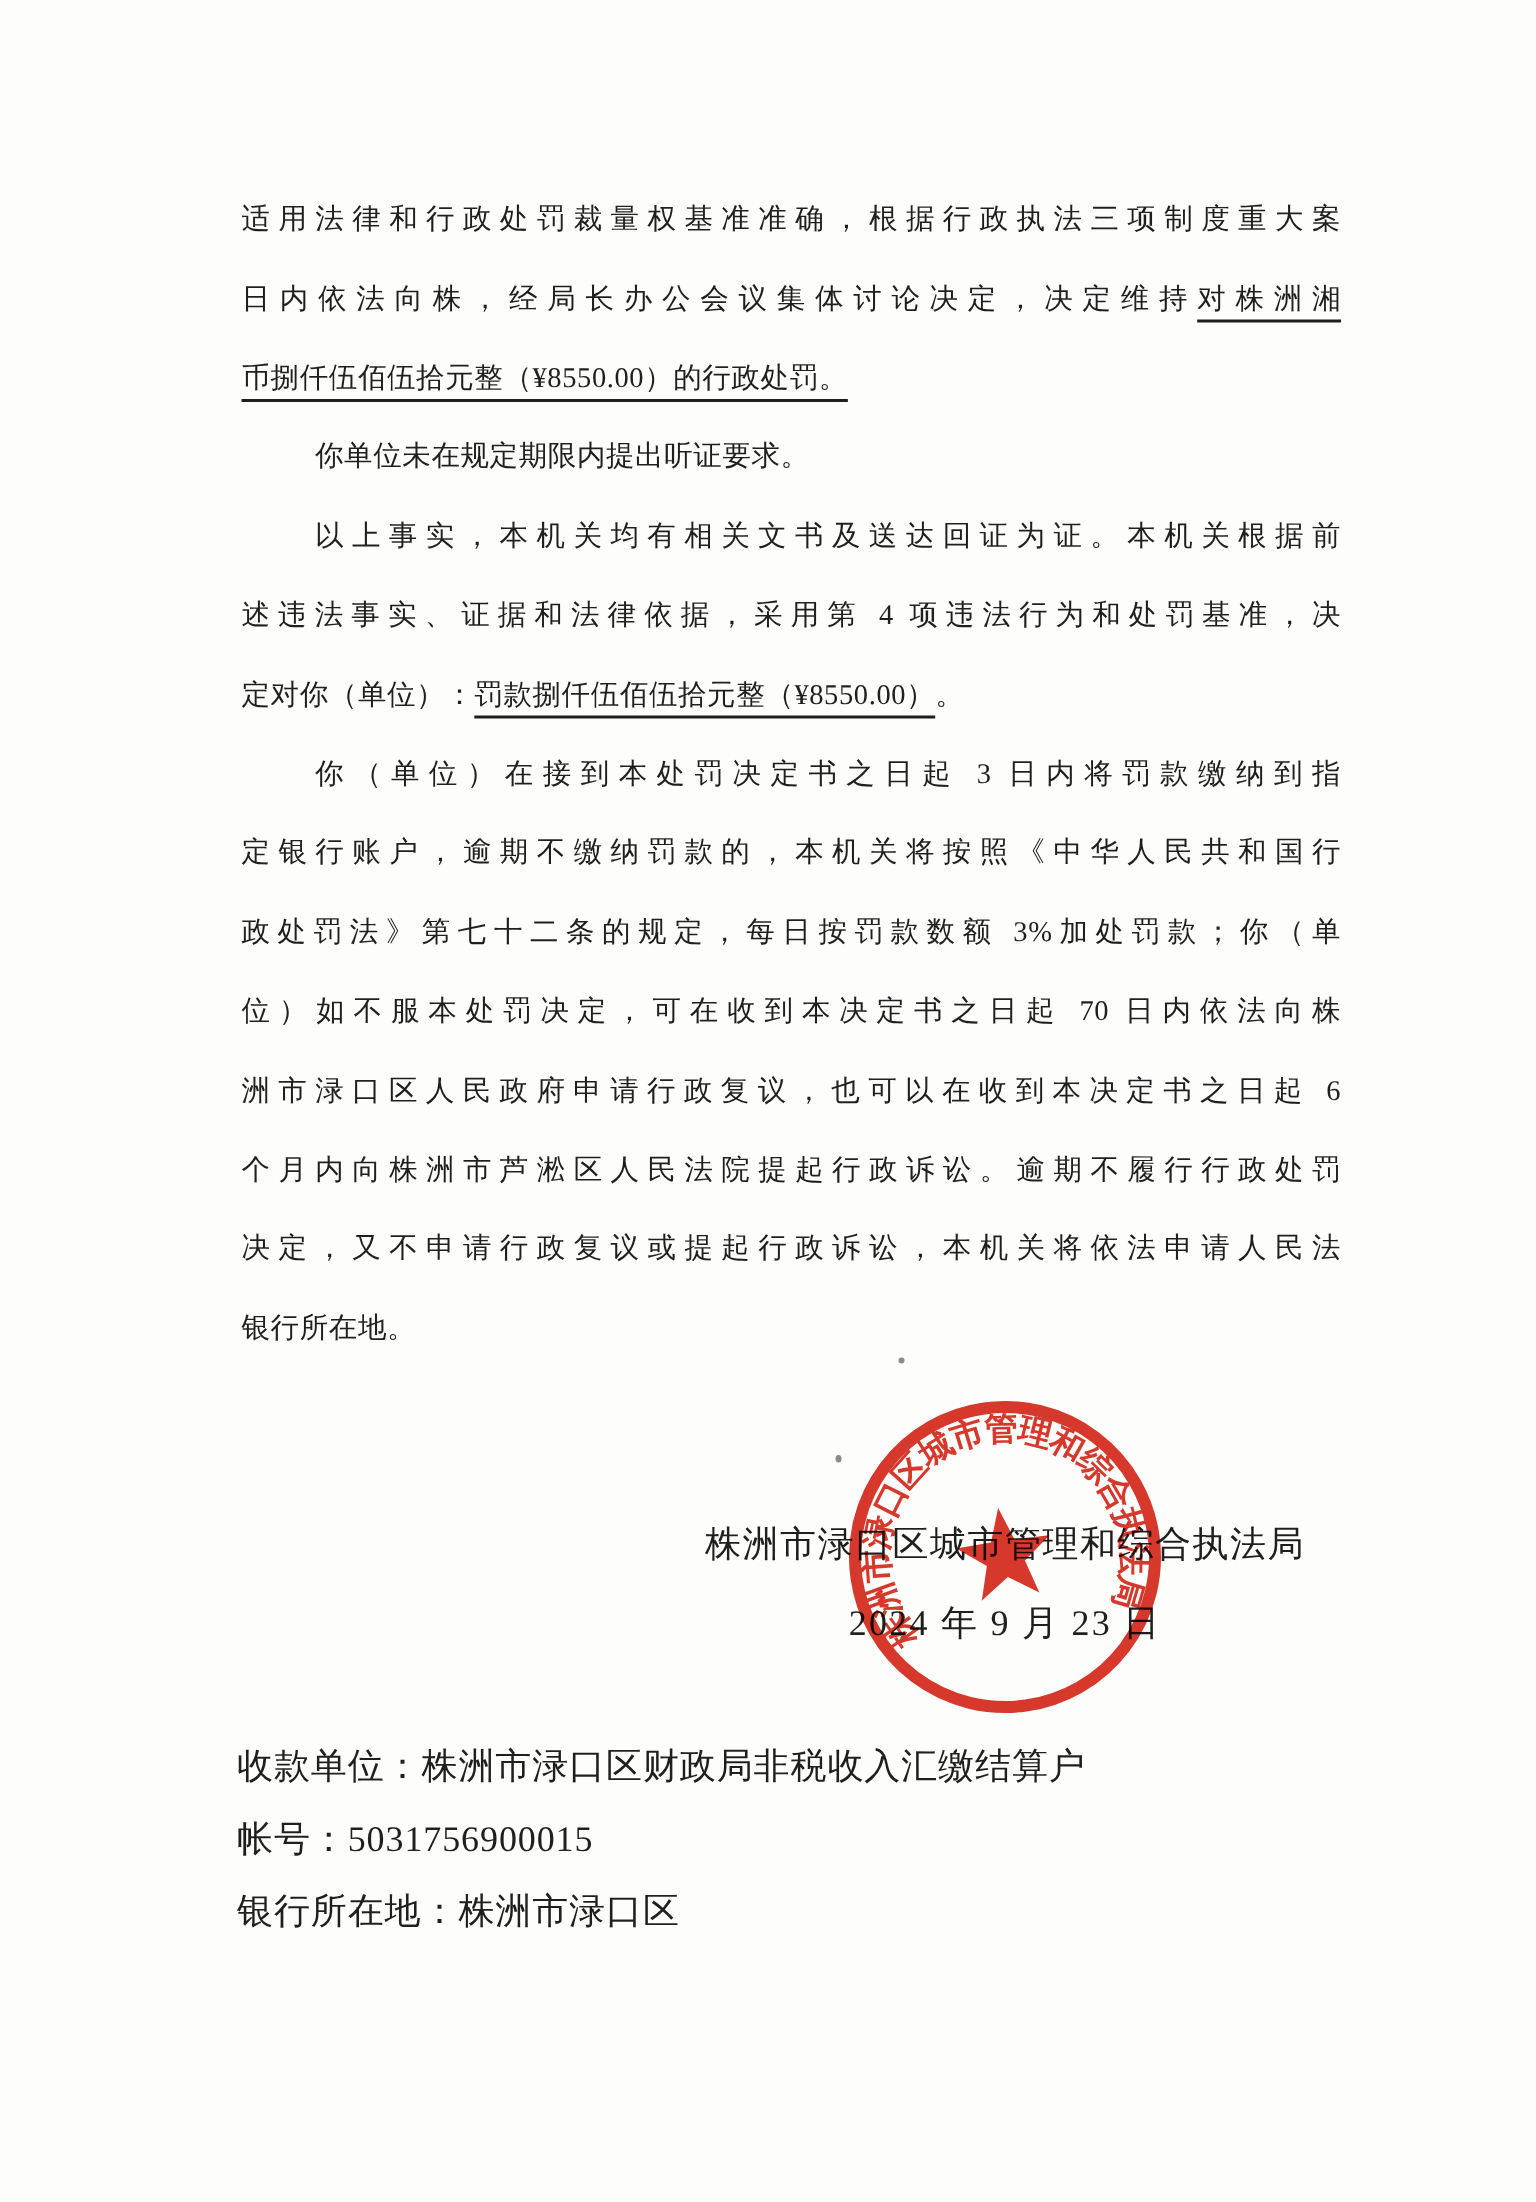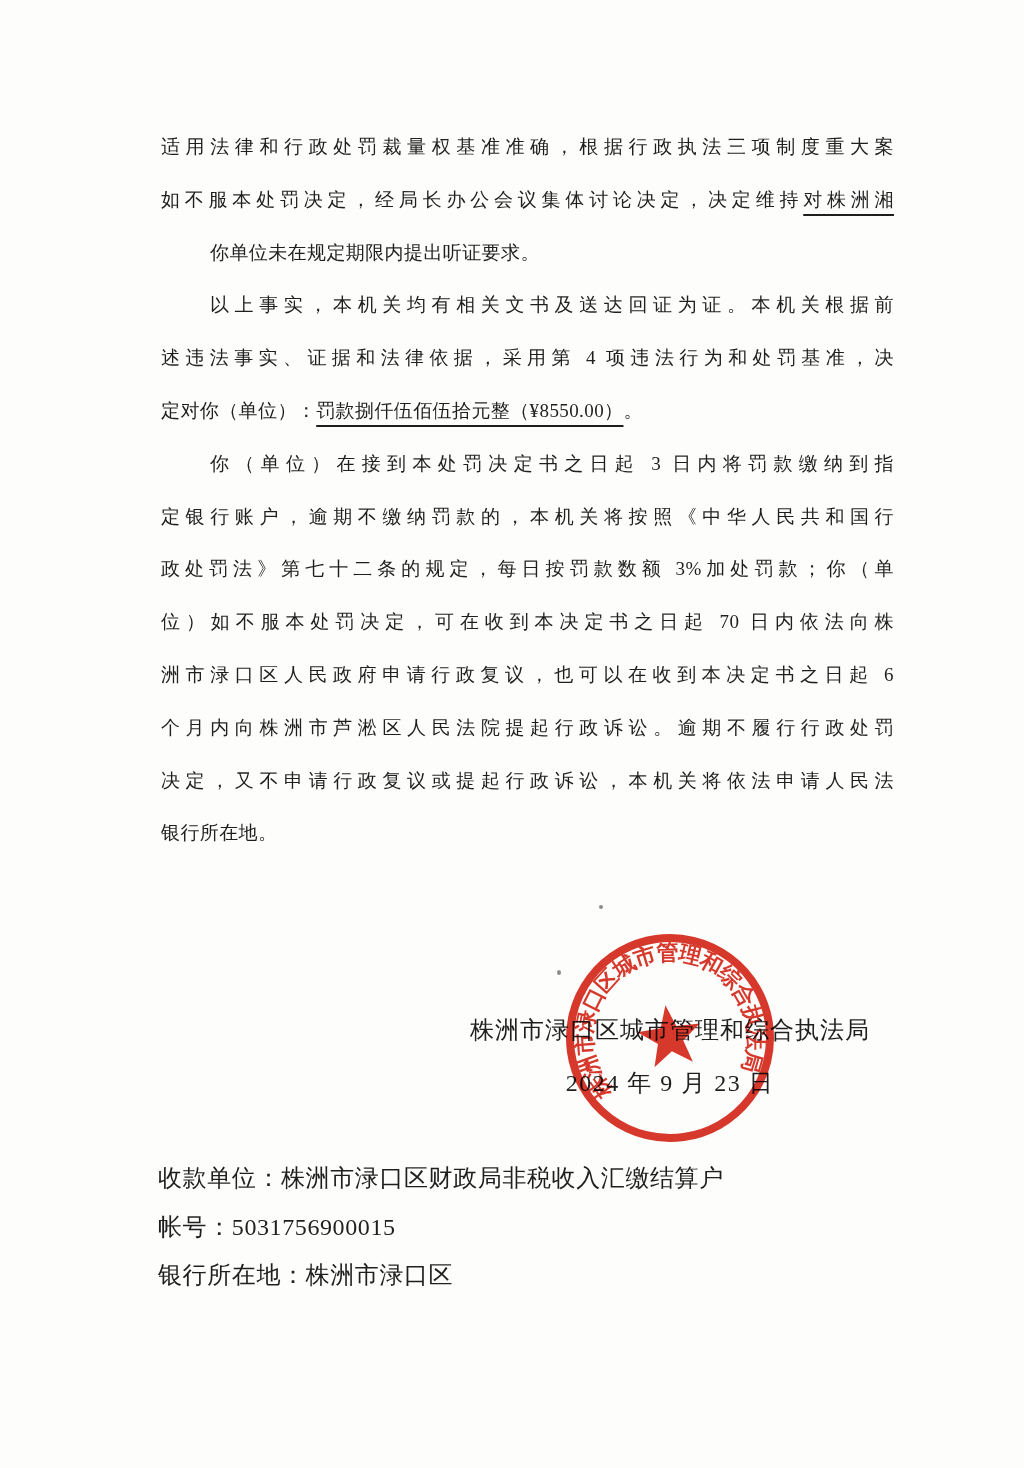--- a/index.html
+++ b/index.html
@@ -54,21 +54,22 @@
   .speck-1 { left:599px; top:905px; width:4px; height:4px; }
   .speck-2 { left:557px; top:970px; width:4px; height:5px; }
 </style>
 </head>
 <body>
 
 <div class="page">
 
   <div class="doc-body">
     <div class="line flush"><span>适用法律和行政处罚裁量权基准准确，根据行政执法三项制度重大案</span></div>
-    <div class="line flush"><span>如不服本处罚决定，经局长办公会议集体讨论决定，决定维持</span><span class="u">对株洲湘</span></div>
+    <div class="line flush"><span>日内依法向株，经局长办公会议集体讨论决定，决定维持</span><span class="u">对株洲湘</span></div>
+    <div class="line"><span class="u">币捌仟伍佰伍拾元整（¥8550.00）的行政处罚。</span></div>
     <div class="line ind"><span>你单位未在规定期限内提出听证要求。</span></div>
     <div class="line flush ind"><span>以上事实，本机关均有相关文书及送达回证为证。本机关根据前</span></div>
     <div class="line flush"><span>述违法事实、证据和法律依据，采用第 4 项违法行为和处罚基准，决</span></div>
     <div class="line"><span>定对你（单位）：</span><span class="u">罚款捌仟伍佰伍拾元整（¥8550.00）</span><span>。</span></div>
     <div class="line flush ind"><span>你（单位）在接到本处罚决定书之日起 3 日内将罚款缴纳到指</span></div>
     <div class="line flush"><span>定银行账户，逾期不缴纳罚款的，本机关将按照《中华人民共和国行</span></div>
     <div class="line flush"><span>政处罚法》第七十二条的规定，每日按罚款数额 3%加处罚款；你（单</span></div>
     <div class="line flush"><span>位）如不服本处罚决定，可在收到本决定书之日起 70 日内依法向株</span></div>
     <div class="line flush"><span>洲市渌口区人民政府申请行政复议，也可以在收到本决定书之日起 6</span></div>
     <div class="line flush"><span>个月内向株洲市芦淞区人民法院提起行政诉讼。逾期不履行行政处罚</span></div>

